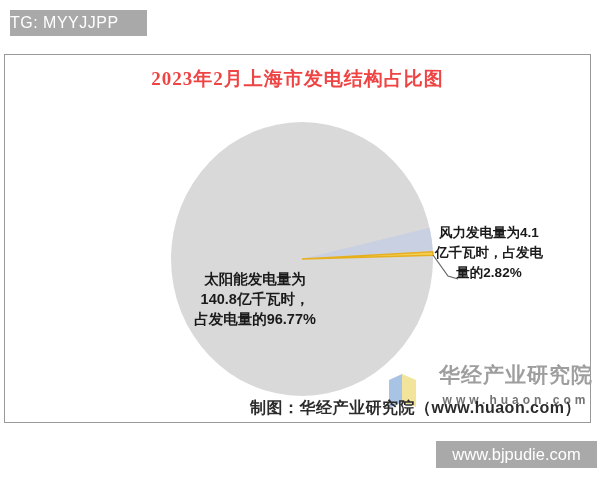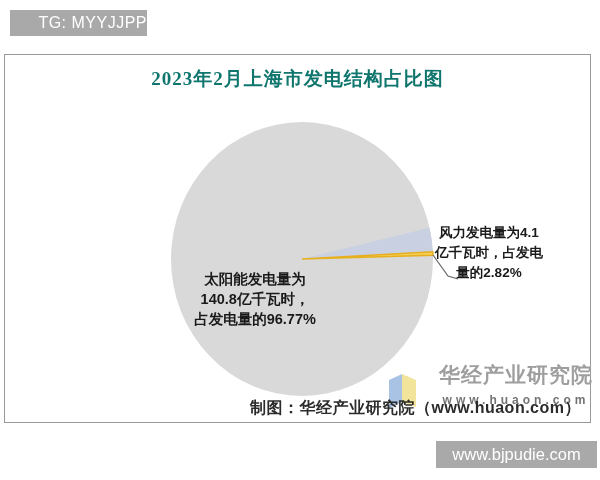--- a/index.html
+++ b/index.html
@@ -6,34 +6,34 @@
   body{
     width:600px;height:480px;position:relative;background:#ffffff;
     font-family:"Liberation Sans","DejaVu Sans",sans-serif;overflow:hidden;
   }
   .banner{
     position:absolute;background:#a9a9a9;color:#ffffff;
     display:flex;align-items:center;
   }
   .banner-top{
     left:10px;top:10px;width:137px;height:26px;
-    font-size:16px;letter-spacing:0.5px;box-sizing:border-box;justify-content:flex-end;
+    font-size:16px;letter-spacing:0.5px;box-sizing:border-box;
   }
   .banner-bottom{
     left:426px;top:441px;width:161px;height:27px;
     font-size:16.5px;justify-content:center;margin-left:10px;
   }
   .chart-box{
     position:absolute;left:4px;top:54px;width:587px;height:369px;
     border:1px solid #999;background:#ffffff;box-sizing:border-box;
   }
   .chart-title{
     position:absolute;left:0;top:11px;width:100%;text-align:center;
     font-family:"Liberation Serif","DejaVu Serif",serif;
-    font-weight:700;font-size:19px;color:#0f766e;letter-spacing:1px;
+    font-weight:700;font-size:19px;color:#ef4444;letter-spacing:1px;
   }
   .pie-svg{position:absolute;left:0;top:0;}
   .pie-label{
     position:absolute;white-space:pre-line;text-align:center;
     font-weight:700;color:#1a1a1a;line-height:20px;margin-top:23px;
   }
   .label-thermal{left:160px;top:191px;width:180px;font-size:14.5px;}
   .label-wind{left:404px;top:145px;width:160px;font-size:13.5px;}
   .label-solar{left:428px;top:218px;width:160px;font-size:13.5px;}
   .watermark{

